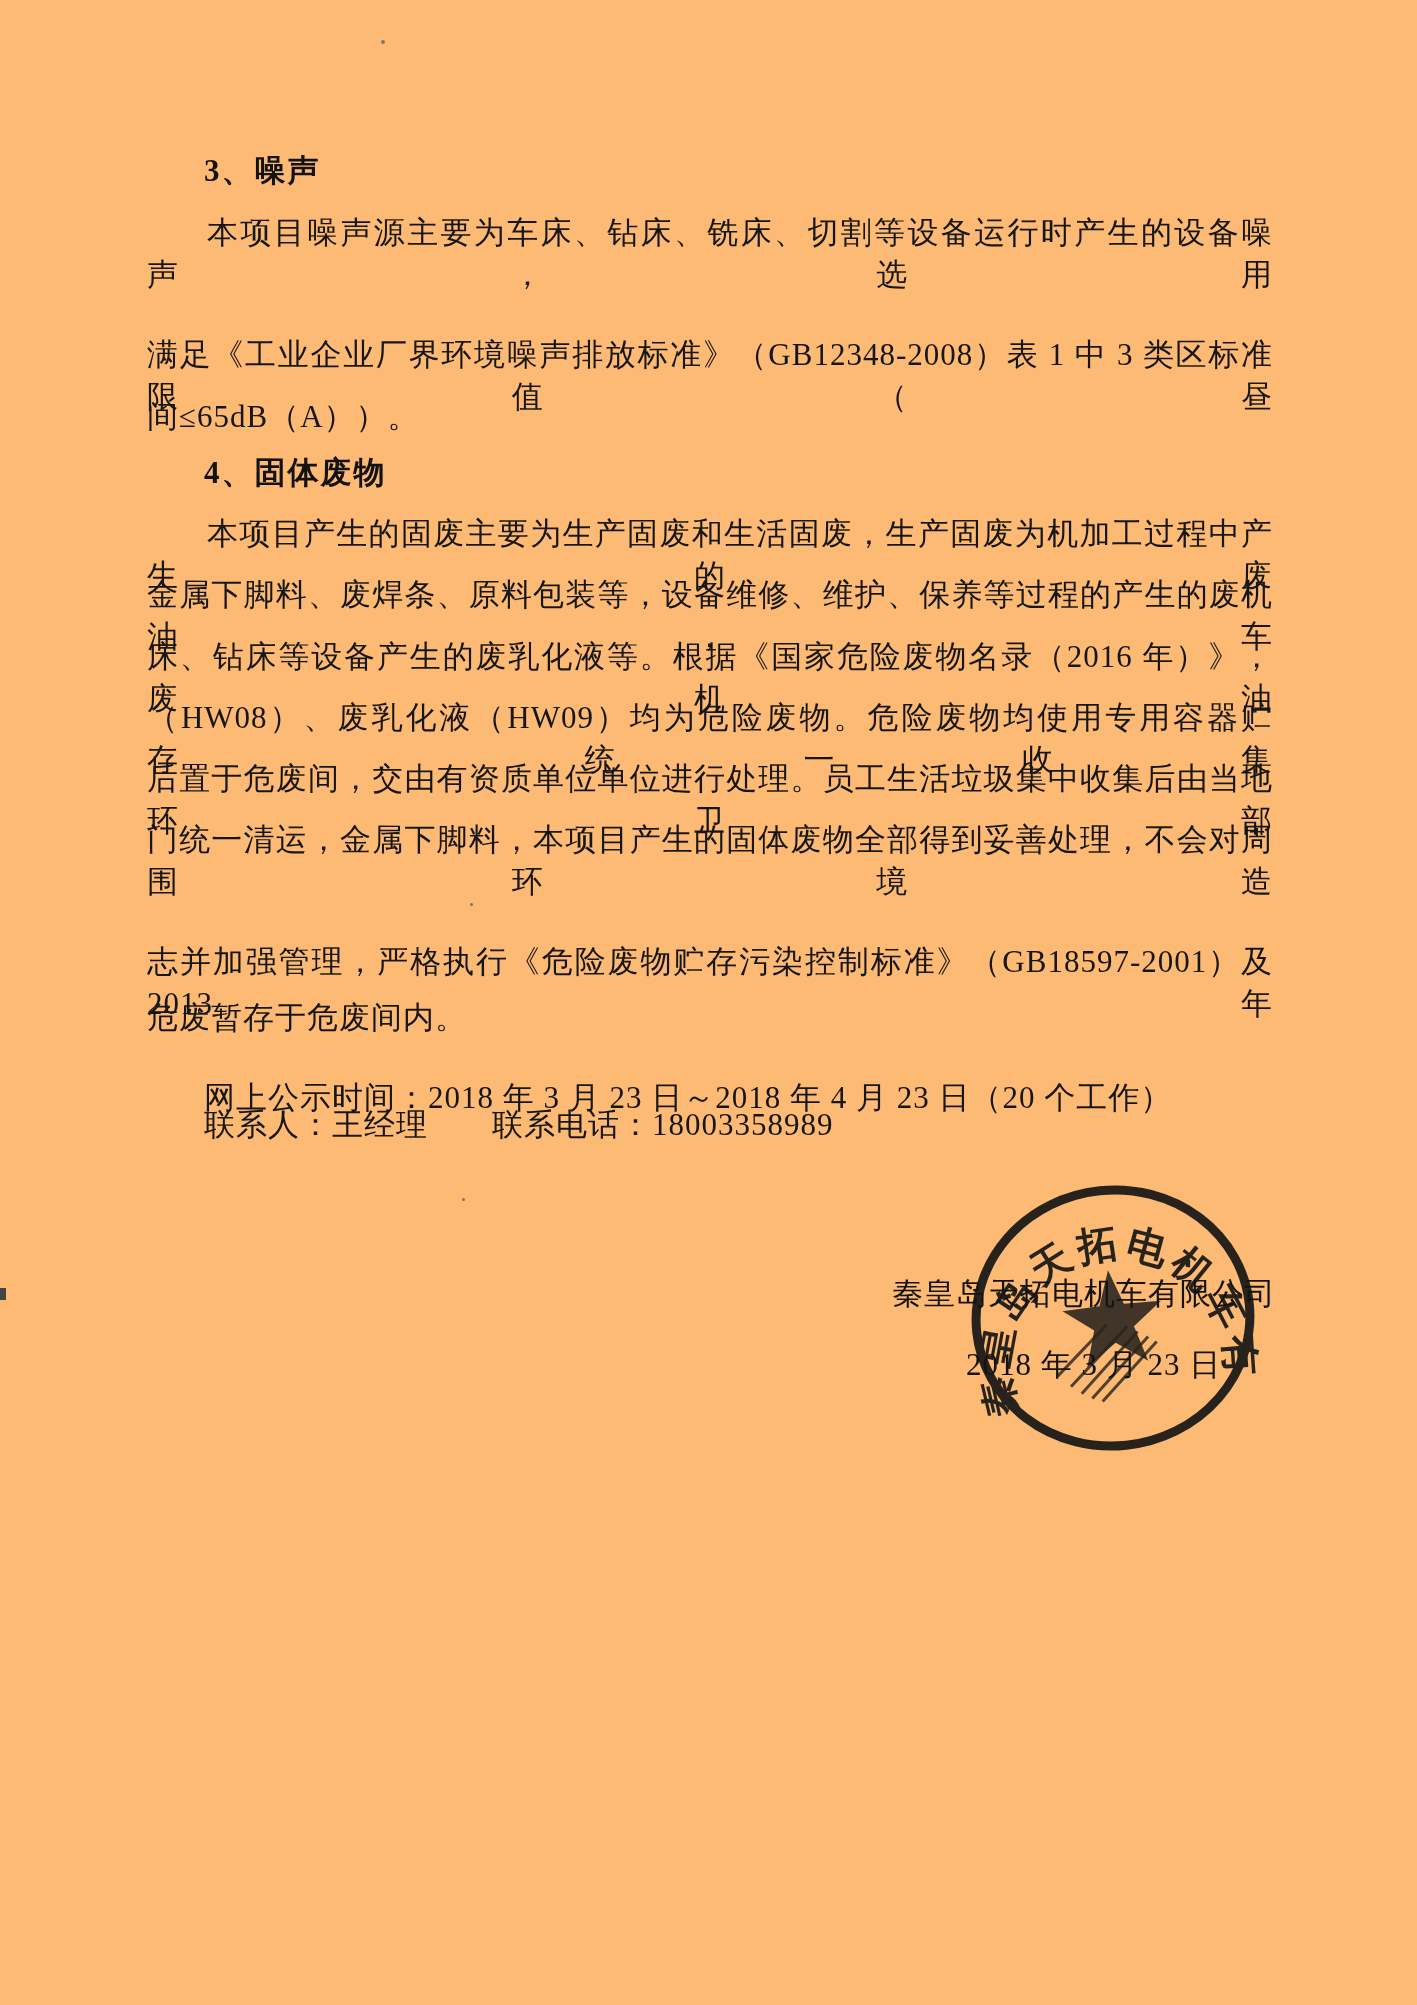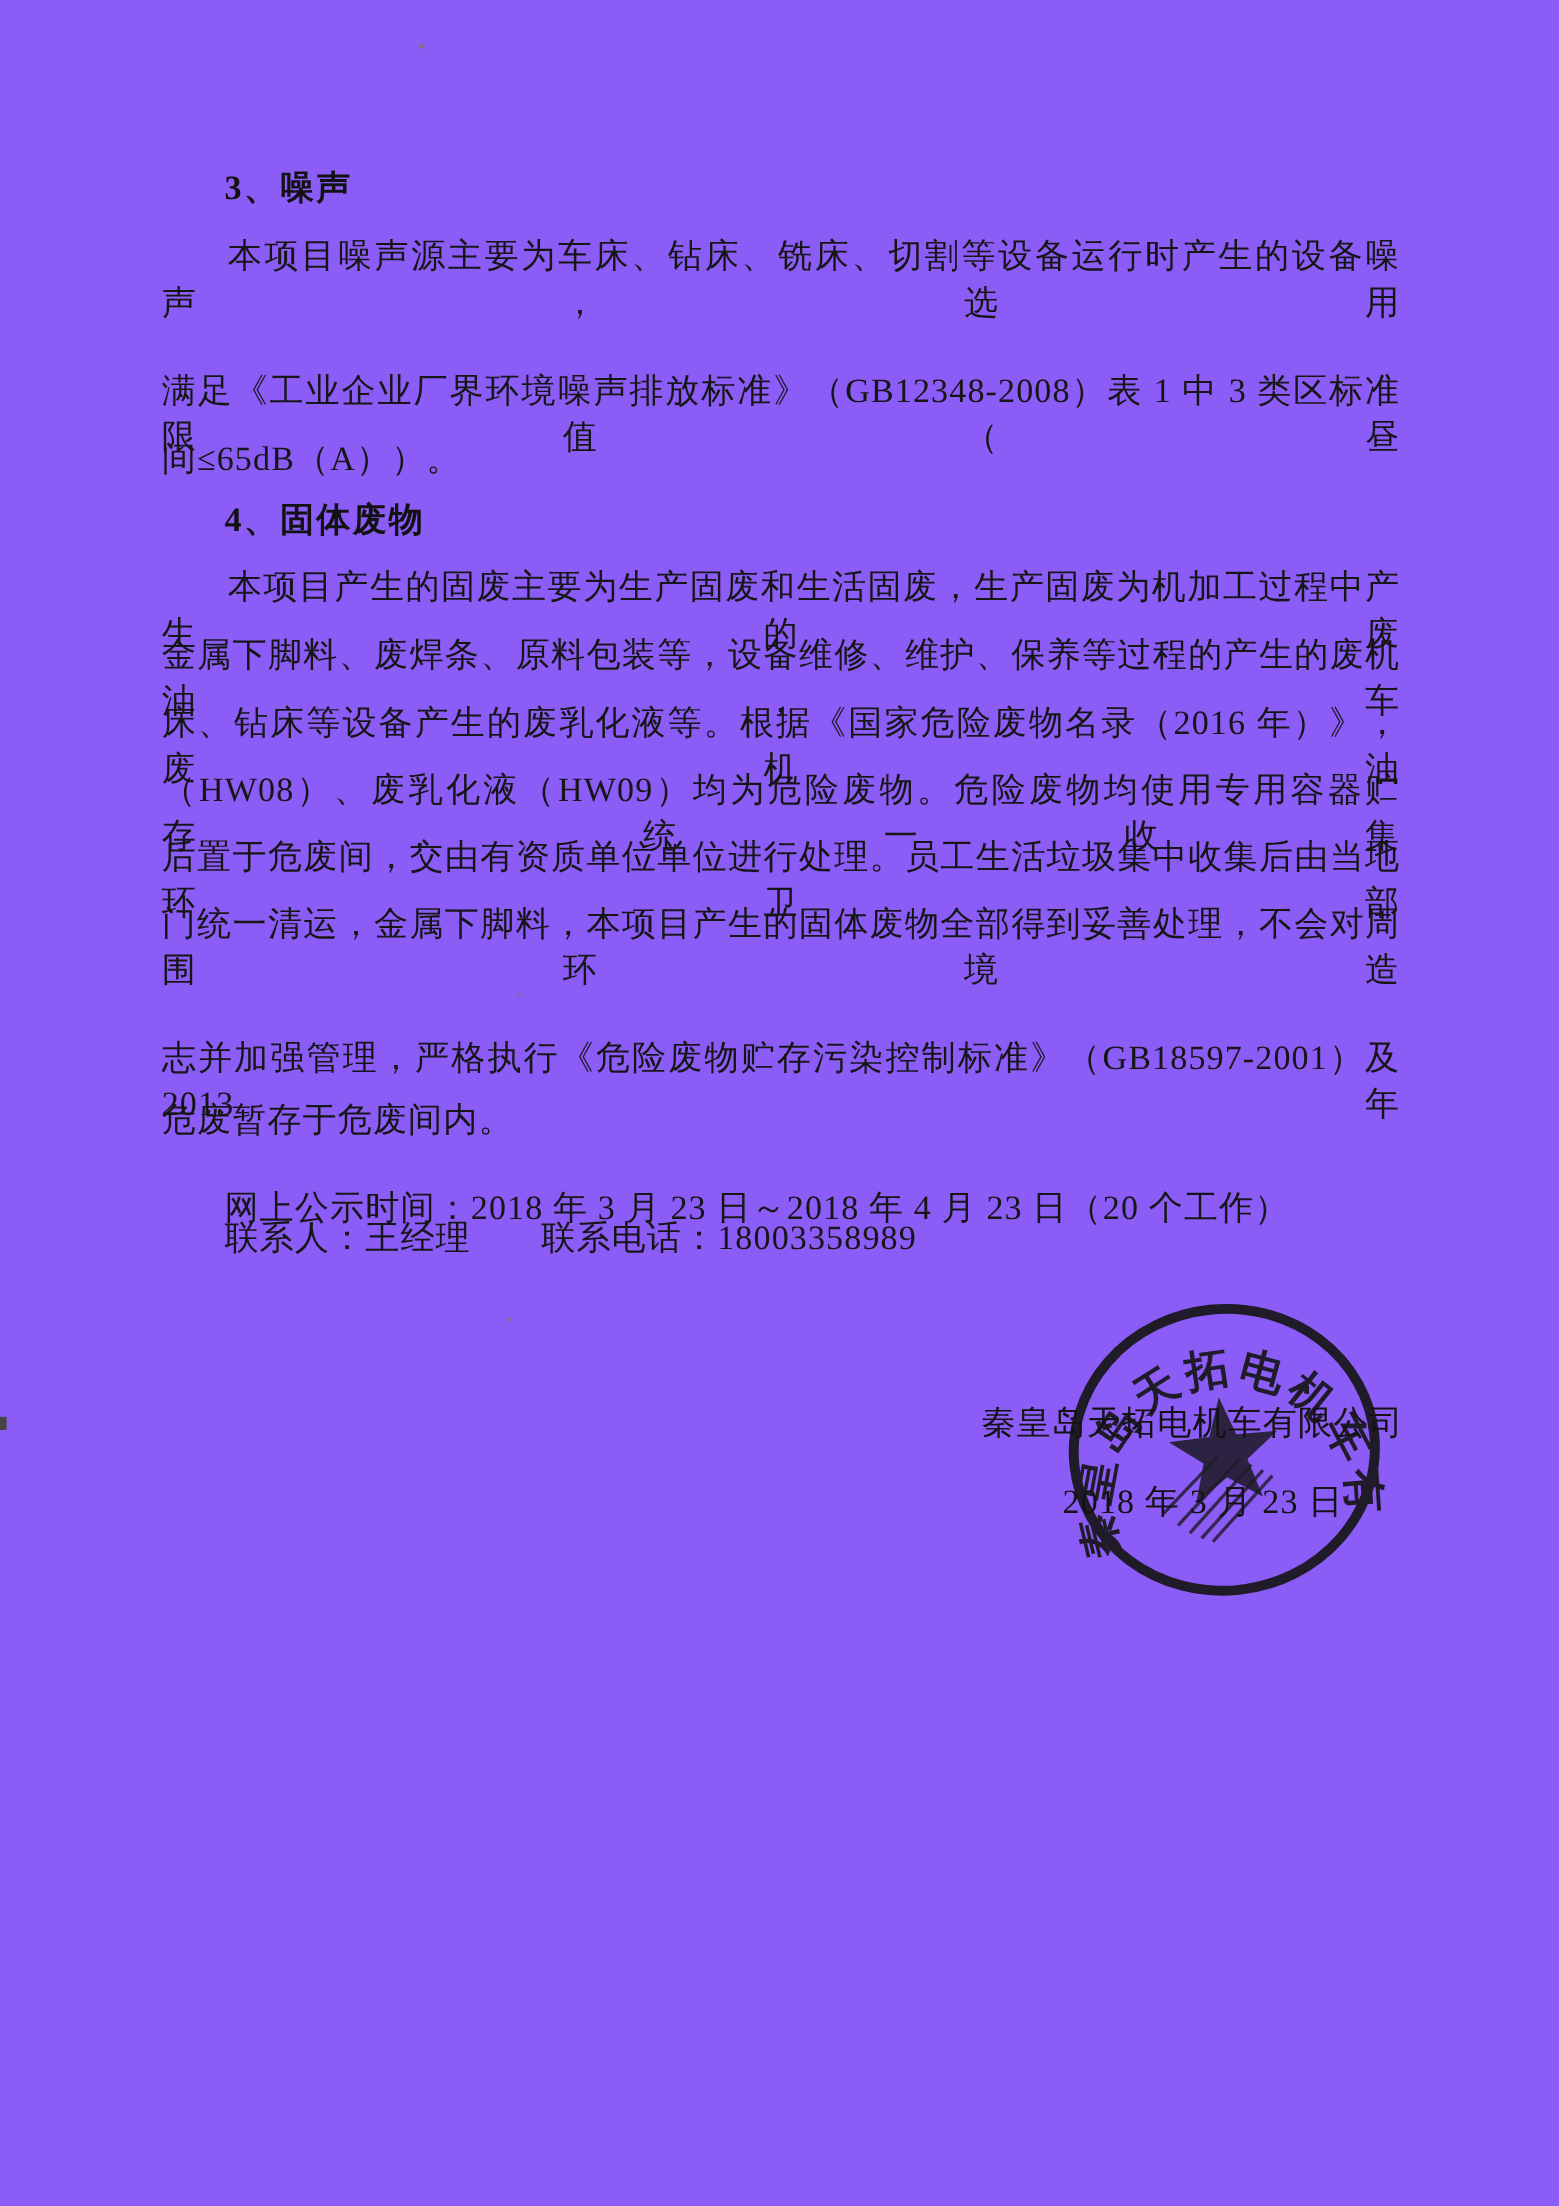--- a/index.html
+++ b/index.html
@@ -1,20 +1,20 @@
 <!DOCTYPE html>
 <html><head>
 <meta charset="utf-8">
 <style>
   html,body{margin:0;padding:0;background:#e8e8e8;}
   .page{
     position:relative;
     width:1417px;height:2005px;
     margin:0 auto;
-    background:#8b5cf6;
+    background:#fdba74;
     overflow:hidden;
     font-family:"Liberation Serif","DejaVu Serif",serif;
     color:#161616;
     text-decoration:underline;
   }
   .line{
     position:absolute;
     left:147px;
     width:1126px;
     font-size:31px;

